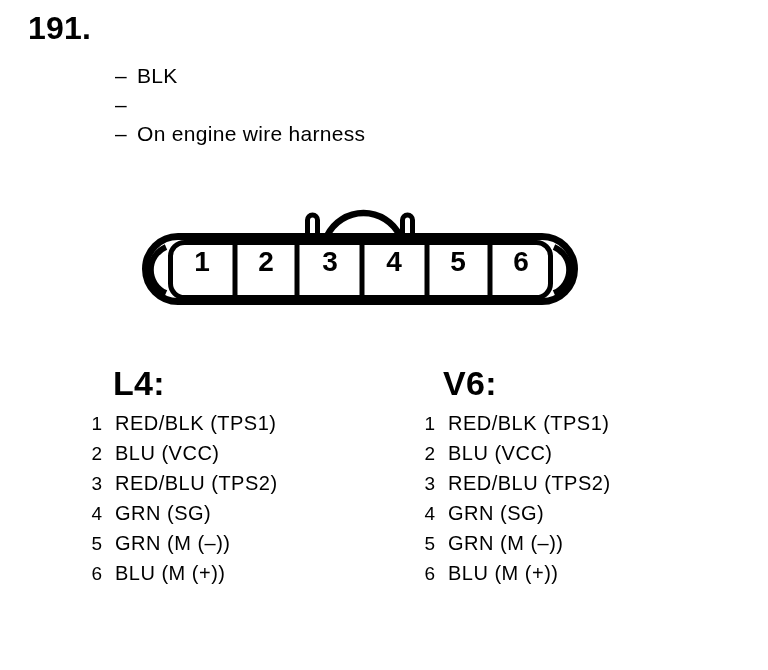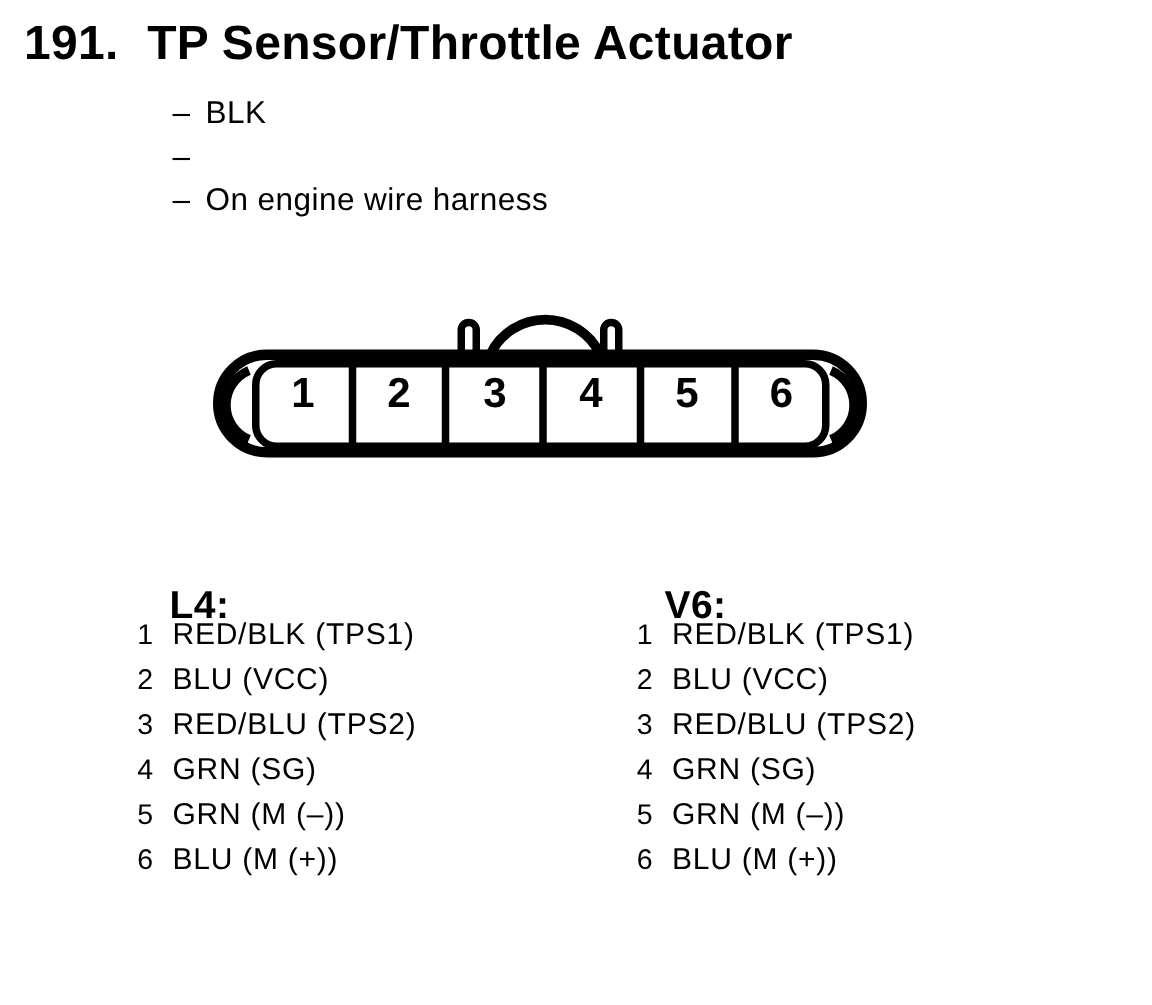--- a/index.html
+++ b/index.html
@@ -8,21 +8,21 @@
     background: #ffffff;
     font-family: "Liberation Sans", sans-serif;
     color: #000000;
     overflow: hidden;
     position: relative;
   }
   .page { position: absolute; inset: 0; background: #fff; }
 
   
   .title-row {
-    position: absolute; left: 16px; top: 10px;
+    position: absolute; left: 28px; top: 10px;
     display: flex; align-items: baseline;
     font-weight: bold; font-size: 32px; line-height: 36px;
     letter-spacing: 0.2px; white-space: nowrap;
   }
   .title-num { margin-right: 19px; }
 
   
   .notes {
     position: absolute; left: 115px; top: 61px;
     list-style: none;
@@ -46,22 +46,22 @@
   }
   .pin:nth-child(1) { left: 57px; }
   .pin:nth-child(2) { left: 121px; }
   .pin:nth-child(3) { left: 185px; }
   .pin:nth-child(4) { left: 249px; }
   .pin:nth-child(5) { left: 313px; }
   .pin:nth-child(6) { left: 376px; }
 
   
   .col-heading {
-    position: absolute; top: 388px;
-    font-weight: bold; font-size: 26px; line-height: 30px;
+    position: absolute; top: 368px;
+    font-weight: bold; font-size: 34px; line-height: 30px;
     letter-spacing: 0.3px;
   }
   .heading-l4 { left: 113px; }
   .heading-v6 { left: 443px; }
 
   .pin-rows { position: absolute; top: 408px; }
   .rows-l4 { left: 90px; }
   .rows-v6 { left: 423px; }
   .pin-row {
     display: flex; align-items: baseline;
@@ -73,21 +73,20 @@
     margin-right: 11px; font-size: 19px;
   }
 </style>
 </head>
 <body>
 
 <div class="page">
 
   <div class="title-row">
     <span class="title-num">191.</span>
-    <span class="title-text">TP Sensor/Throttle Actuator</span>
   </div>
 
   <ul class="notes">
     <li>
       <span class="dash">–</span>
       <span>BLK</span>
     </li>
     <li>
       <span class="dash">–</span>
     </li>

